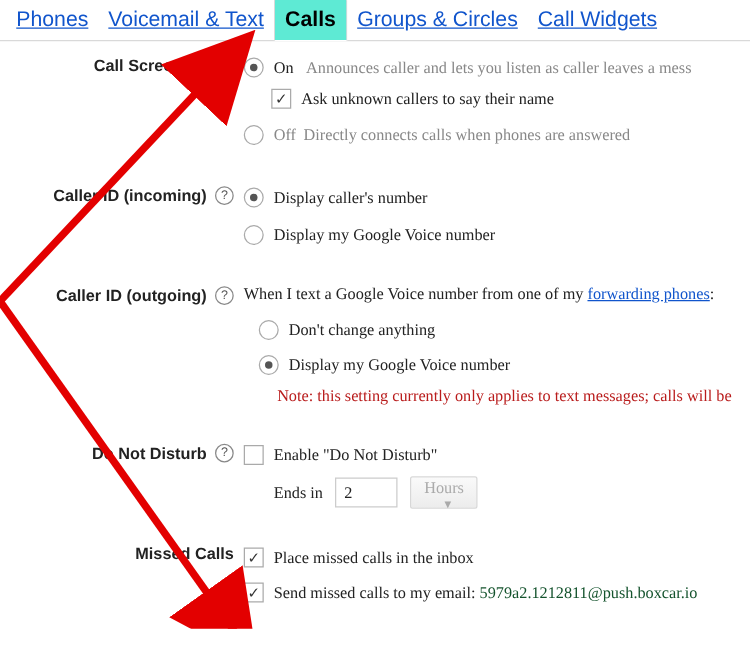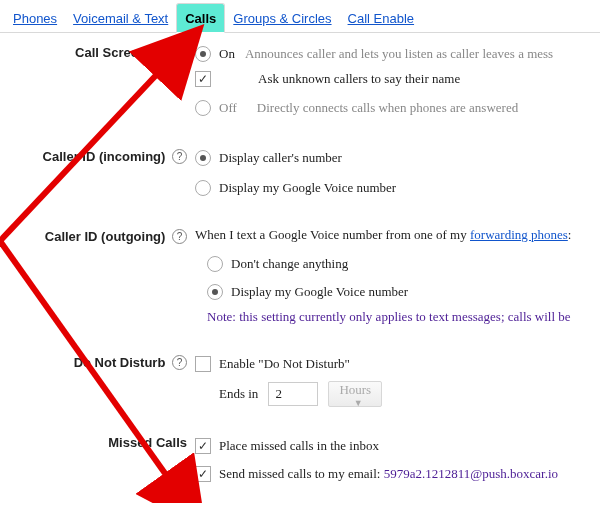--- a/index.html
+++ b/index.html
@@ -13,21 +13,21 @@
   }
   .tabs {
     display: flex;
     border-bottom: 1px solid #d9d9d9;
     padding: 0 5px;
     height: 32px;
     align-items: flex-end;
   }
   .tab {
     padding: 7px 8px 6px 8px;
-    font-size: 13px;
+    font-size: 17px;
     cursor: pointer;
     white-space: nowrap;
   }
   .tab.link {
     color: #1155cc;
     text-decoration: underline;
   }
   .tab.active {
     color: #000;
     font-weight: bold;
@@ -103,29 +103,29 @@
     background: #555;
   }
   .checkbox.checked::after {
     content: "✓";
     color: #333;
     font-size: 12px;
     line-height: 12px;
   }
   .opt-text { color: #222; }
   .gray { color: #888; }
-  .note { color: #4c1d95; }
+  .note { color: #b91c1c; text-align: center; }
   .indent-check {
     display: flex;
     align-items: center;
+    margin-left: 22px;
     margin-bottom: 10px;
-    gap: 39px;
   }
   .link { color: #1155cc; text-decoration: underline; }
-  .email-gray { color: #4c1d95; }
+  .email-gray { color: #14532d; }
   .ends-in {
     display: flex;
     align-items: center;
     margin-top: 6px;
     margin-left: 24px;
     text-align: right;
   }
   .num-input {
     width: 36px;
     height: 22px;
@@ -162,21 +162,21 @@
   }
 </style>
 </head>
 <body>
 
 <div class="tabs">
   <div class="tab link">Phones</div>
   <div class="tab link">Voicemail &amp; Text</div>
   <div class="tab active">Calls</div>
   <div class="tab link">Groups &amp; Circles</div>
-  <div class="tab link">Call Enable</div>
+  <div class="tab link">Call Widgets</div>
 </div>
 
 <div class="content">
 
   <div class="row">
     <div class="label-col">
       <span>Call Screening</span>
       <span class="help">?</span>
     </div>
     <div class="field-col">
@@ -185,21 +185,21 @@
         <span class="opt-text">On</span>
         <span class="gray" style="margin-left:10px;">Announces caller and lets you listen as caller leaves a mess</span>
       </div>
       <div class="indent-check">
         <span class="checkbox checked"></span>
         <span>Ask unknown callers to say their name</span>
       </div>
       <div class="opt-line" style="margin-bottom:0;">
         <span class="radio"></span>
         <span class="gray">Off</span>
-        <span class="gray" style="margin-left:20px;">Directly connects calls when phones are answered</span>
+        <span class="gray" style="margin-left:6px;">Directly connects calls when phones are answered</span>
       </div>
     </div>
   </div>
 
   <div class="row section-gap-lg">
     <div class="label-col">
       <span>Caller ID (incoming)</span>
       <span class="help">?</span>
     </div>
     <div class="field-col">

